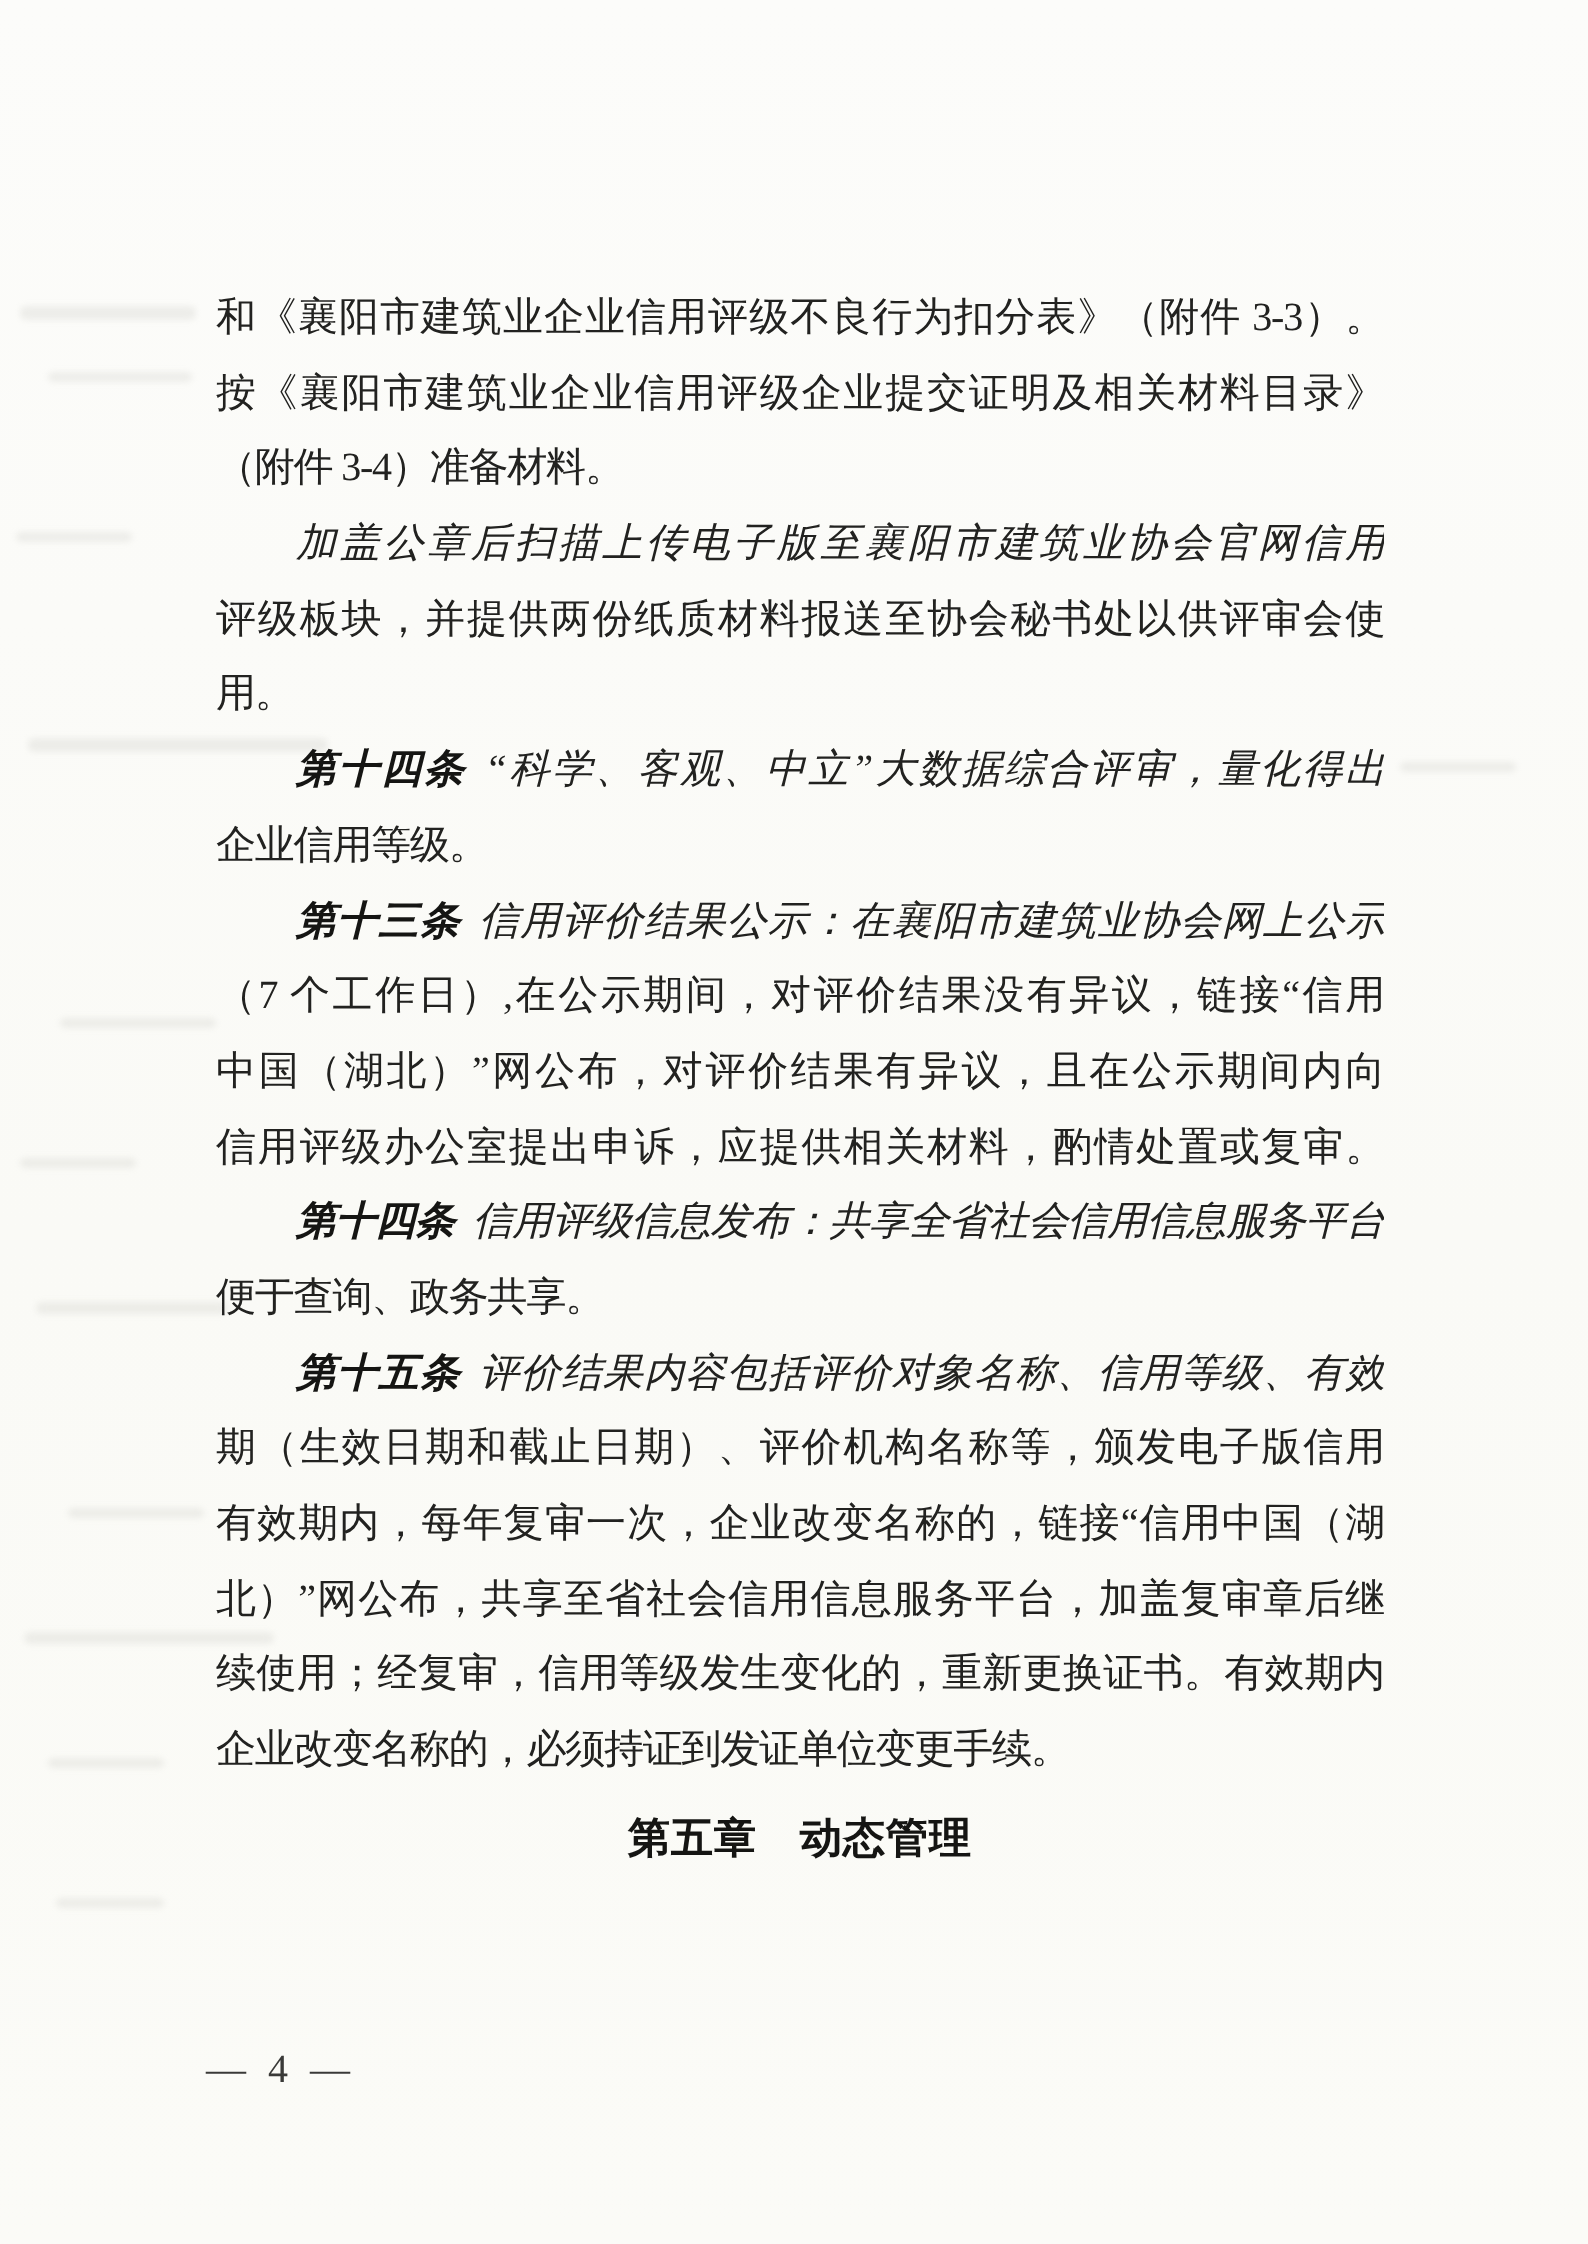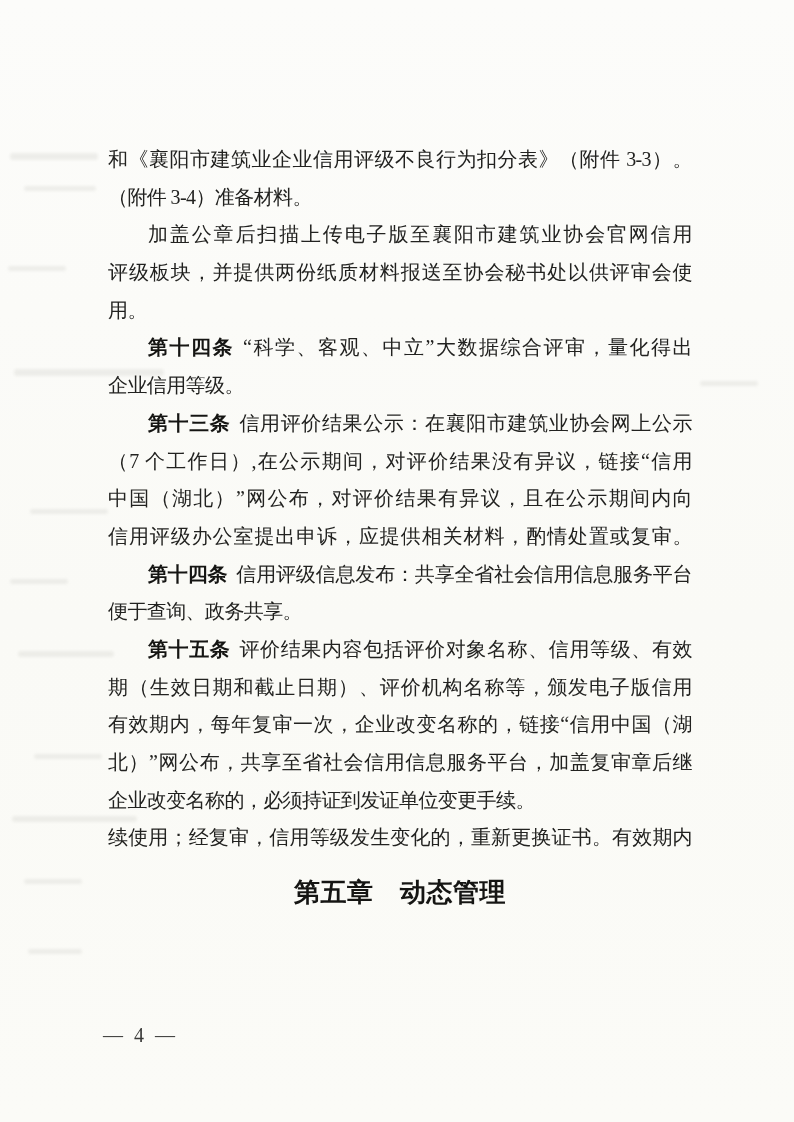--- a/index.html
+++ b/index.html
@@ -44,31 +44,31 @@
     height: 37.7px;
     line-height: 37.7px;
     font-size: 20px;
     letter-spacing: -0.6px;
     color: #222220;
     text-align: justify;
     overflow: hidden;
     white-space: nowrap;
   }
   .line.full { text-align-last: justify; }
-  .line.ind  { text-indent: 2em; }
+  .line.ind  { text-indent: 2em; font-style: italic; }
   .line .bold {
     font-weight: bold;
     color: #151513;
     margin-right: 0.45em;
   }
   .heading {
     height: 37.7px;
     line-height: 37.7px;
-    margin-top: 17px;
-    font-size: 26px;
+    margin-top: 6px;
+    font-size: 21px;
     font-weight: bold;
     color: #151513;
     text-align: center;
     letter-spacing: 0.5px;
   }
   .pageno {
     position: absolute;
     left: 103px; top: 1024px;
     font-size: 20px;
     color: #3a3a38;
@@ -89,35 +89,36 @@
 <div class="artifact a7"></div>
 <div class="artifact a8"></div>
 <div class="artifact a9"></div>
 <div class="artifact a10"></div>
 <div class="artifact a11"></div>
 <div class="artifact a12"></div>
 
 <div class="column">
   <div id="lines">
       <div class="line full"><span>和《襄阳市建筑业企业信用评级不良行为扣分表》（附件 3-3）。</span></div>
+      <div class="line full"><span>按《襄阳市建筑业企业信用评级企业提交证明及相关材料目录》</span></div>
       <div class="line"><span>（附件 3-4）准备材料。</span></div>
       <div class="line ind full"><span>加盖公章后扫描上传电子版至襄阳市建筑业协会官网信用</span></div>
       <div class="line full"><span>评级板块，并提供两份纸质材料报送至协会秘书处以供评审会使</span></div>
       <div class="line"><span>用。</span></div>
       <div class="line ind full"><span class="bold">第十四条</span><span>“科学、客观、中立”大数据综合评审，量化得出</span></div>
       <div class="line"><span>企业信用等级。</span></div>
       <div class="line ind full"><span class="bold">第十三条</span><span>信用评价结果公示：在襄阳市建筑业协会网上公示</span></div>
       <div class="line full"><span>（7 个工作日）,在公示期间，对评价结果没有异议，链接“信用</span></div>
       <div class="line full"><span>中国（湖北）”网公布，对评价结果有异议，且在公示期间内向</span></div>
       <div class="line full"><span>信用评级办公室提出申诉，应提供相关材料，酌情处置或复审。</span></div>
       <div class="line ind full"><span class="bold">第十四条</span><span>信用评级信息发布：共享全省社会信用信息服务平台</span></div>
       <div class="line"><span>便于查询、政务共享。</span></div>
       <div class="line ind full"><span class="bold">第十五条</span><span>评价结果内容包括评价对象名称、信用等级、有效</span></div>
       <div class="line full"><span>期（生效日期和截止日期）、评价机构名称等，颁发电子版信用</span></div>
       <div class="line full"><span>有效期内，每年复审一次，企业改变名称的，链接“信用中国（湖</span></div>
       <div class="line full"><span>北）”网公布，共享至省社会信用信息服务平台，加盖复审章后继</span></div>
+      <div class="line full"><span>续使用；经复审，信用等级发生变化的，重新更换证书。有效期内</span></div>
       <div class="line"><span>企业改变名称的，必须持证到发证单位变更手续。</span></div>
-      <div class="line full"><span>续使用；经复审，信用等级发生变化的，重新更换证书。有效期内</span></div>
     </div>
   <div class="heading">第五章　动态管理</div>
 </div>
 
 <div class="pageno">— 4 —</div>
 
 </body></html>

